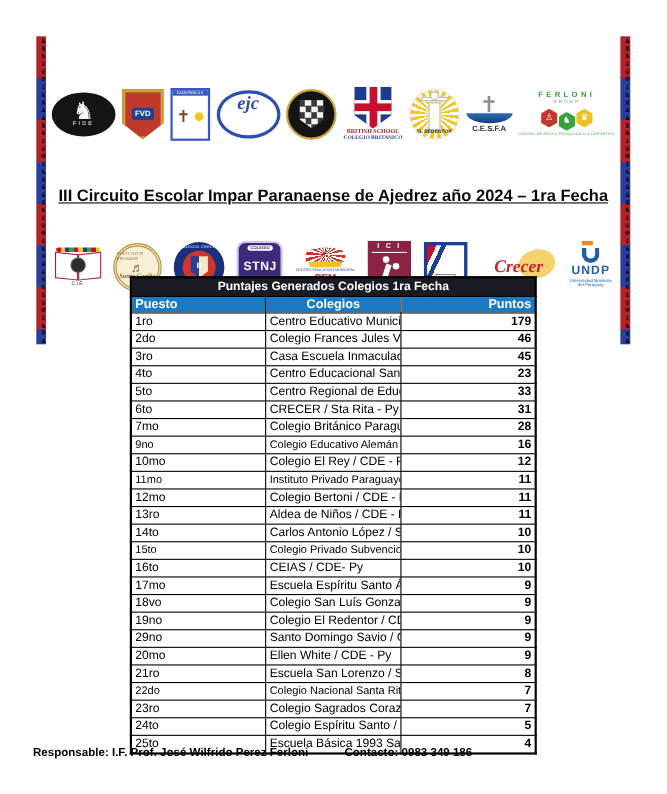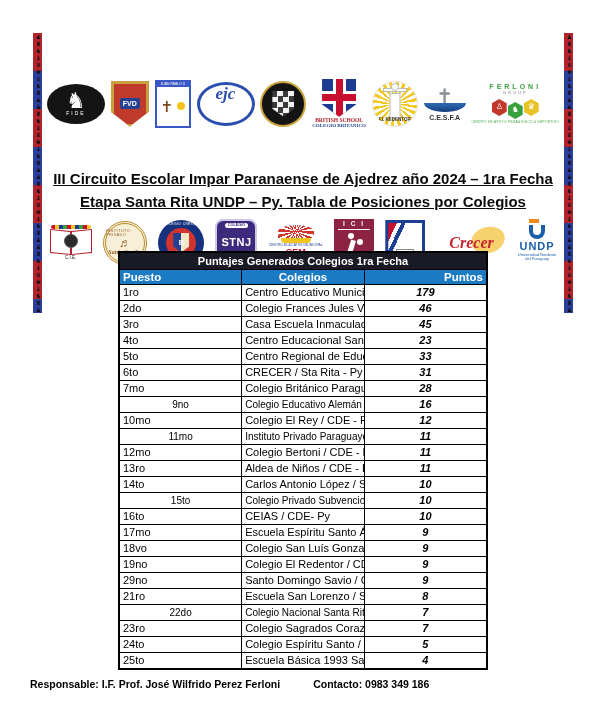--- a/index.html
+++ b/index.html
@@ -118,22 +118,22 @@
 
   
   table.standings { position:absolute; left:118px; top:235px; width:370px; border-collapse:collapse; border:2px solid #000; table-layout:fixed;margin-top:16px; }
   .standings th, .standings td { border:1px solid #000; overflow:hidden; white-space:nowrap; }
   .tbl-title th { background:#1a1a24; color:#fff; font-size:11px; font-weight:bold; padding:2px 0; text-align:center; }
   .tbl-head th { background:#1b7ac4; color:#fff; font-size:11.5px; font-weight:bold; padding:1px 3px; }
   th.c-puesto { width:38px; text-align:left; }
   th.c-colegio { width:266px; text-align:center; }
   th.c-puntos { width:62px; text-align:right; }
   .standings td { font-size:11px; line-height:13px; padding:1px 3px; }
-  td.puntos-cell { text-align:center; font-weight:bold;font-style:italic; }
-  tr.alt-font td.colegio-cell, tr.alt-font td.puesto-cell { font-size:10px;text-align:center; }
+  td.puntos-cell { text-align:right; font-weight:bold; }
+  tr.alt-font td.colegio-cell, tr.alt-font td.puesto-cell { font-size:10px; }
 
   
   .footer1 { position:absolute; left:30px; top:678px; font-size:10.5px; font-weight:bold; }
   .footer1 .contact { margin-left:30px; }
   .footer2 { position:absolute; left:30px; top:702px; font-size:8.5px; }
   .footer2 a { color:#0563c1; text-decoration:underline; }
 </style>
 </head>
 <body>
 
@@ -276,21 +276,20 @@
         </div>
 
       </div>
       <div class="bstrip-v">♟♜♞♝♛♚♝♞♜♟♟♜♞♝♛♚♝♞♜♟♟♜♞♝♛♚♝♞♜♟♟♜♞♝♛♚♝♞♜♟</div>
     </div>
     <div class="bstrip-h">♟♜♞♝♛♚♝♞♜♟♟♜♞♝♛♚♝♞♜♟♟♜♞♝♛♚♝♞♜♟♟♜♞♝♛♚♝♞♜♟♟♜♞♝♛♚♝♞♜♟♟♜♞♝♛♚♝♞♜♟♟♜♞♝♛♚♝♞♜♟♟♜♞♝♛♚♝♞♜♟♟♜♞♝♛♚♝♞♜♟♟♜♞♝♛♚♝♞♜♟♟♜♞♝♛♚♝♞♜♟♟♜♞♝♛♚♝♞♜♟♟♜♞♝♛♚♝♞♜♟♟♜♞♝♛♚♝♞♜♟</div>
   </div>
 
   <div class="titles">
     <div class="title-line">III Circuito Escolar Impar Paranaense de Ajedrez año 2024 – 1ra Fecha</div>
-    <div class="title-line">Etapa Santa Rita UNDP – Py. Tabla de Posiciones por Colegios</div>
   </div>
 
   <table class="standings">
     <thead>
       <tr class="tbl-title">
         <th colspan="3">Puntajes Generados Colegios 1ra Fecha</th>
       </tr>
       <tr class="tbl-head">
         <th class="c-puesto">Puesto</th>
         <th class="c-colegio">Colegios</th>
@@ -387,20 +386,25 @@
           <td class="puesto-cell">19no</td>
           <td class="colegio-cell">Colegio El Redentor / CDE - Py</td>
           <td class="puntos-cell">9</td>
         </tr>
         <tr>
           <td class="puesto-cell">29no</td>
           <td class="colegio-cell">Santo Domingo Savio / CDE - Py</td>
           <td class="puntos-cell">9</td>
         </tr>
         <tr>
+          <td class="puesto-cell">20mo</td>
+          <td class="colegio-cell">Ellen White / CDE - Py</td>
+          <td class="puntos-cell">9</td>
+        </tr>
+        <tr>
           <td class="puesto-cell">21ro</td>
           <td class="colegio-cell">Escuela San Lorenzo / Sta Rita - Py</td>
           <td class="puntos-cell">8</td>
         </tr>
         <tr class="alt-font">
           <td class="puesto-cell">22do</td>
           <td class="colegio-cell">Colegio Nacional Santa Rita / Sta. Rita - Py</td>
           <td class="puntos-cell">7</td>
         </tr>
         <tr>

